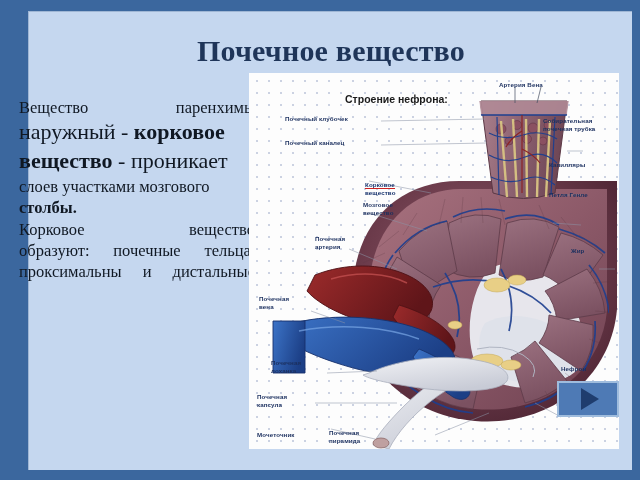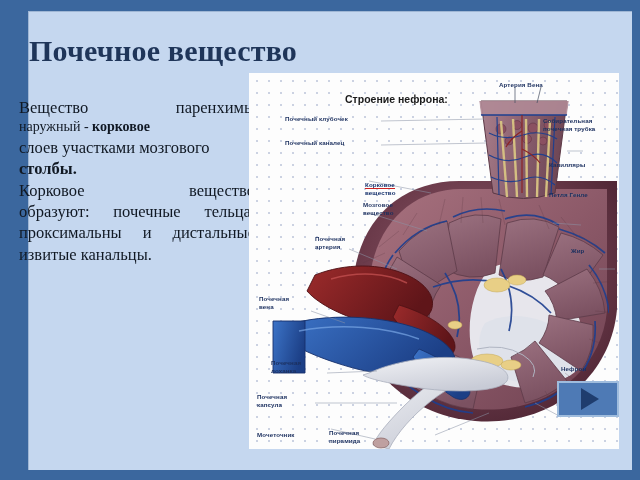--- a/index.html
+++ b/index.html
@@ -34,20 +34,21 @@
     border-left: 1px solid #9fb6d4;
     border-top: 1px solid #9fb6d4;
   }
 
   
   #title {
     position: absolute;
     left: 0;
     top: 22px;
     width: 604px;
+    text-align: center;
     font-family: "Liberation Serif", serif;
     font-weight: bold;
     font-size: 30px;
     color: #1f3559;
     letter-spacing: 0.2px;
     white-space: nowrap;
   }
 
   
   #body-text {
@@ -66,21 +67,21 @@
     margin: 0;
   }
   #body-text .j {
     text-align: justify;
     text-align-last: justify;
   }
   #body-text b {
     font-weight: bold;
   }
   .big {
-    font-size: 14px;
+    font-size: 22px;
   }
 
   
   #figure {
     position: absolute;
     left: 220px;
     top: 61px;
     width: 370px;
     height: 376px;
     background: #fdfdfd;
@@ -150,26 +151,26 @@
 <body>
 
 <div id="slide">
   <div id="slide-inner">
 
     <div id="title">Почечное вещество</div>
 
     <div id="body-text">
       <p class="j"><span>Вещество</span> <span>паренхимы</span></p>
       <p class="big"><span>наружный - </span><b>корковое</b></p>
+      <p class="big"><b>вещество</b><span> - проникает</span></p>
       <p>слоев участками мозгового</p>
       <p><b>столбы.</b></p>
       <p class="j"><span>Корковое</span> <span>вещество</span></p>
       <p class="j">образуют: почечные тельца,</p>
       <p class="j">проксимальны и дистальные</p>
-      <p>извитые канальцы.</p>
     </div>
 
     <div id="figure">
 
       <svg width="370" height="376" viewBox="0 0 370 376">
         <defs>
           <radialGradient id="medulla" cx="45%" cy="38%" r="72%">
             <stop offset="0%" stop-color="#8e5f6e"></stop>
             <stop offset="55%" stop-color="#6d3c4c"></stop>
             <stop offset="100%" stop-color="#4b2331"></stop>

